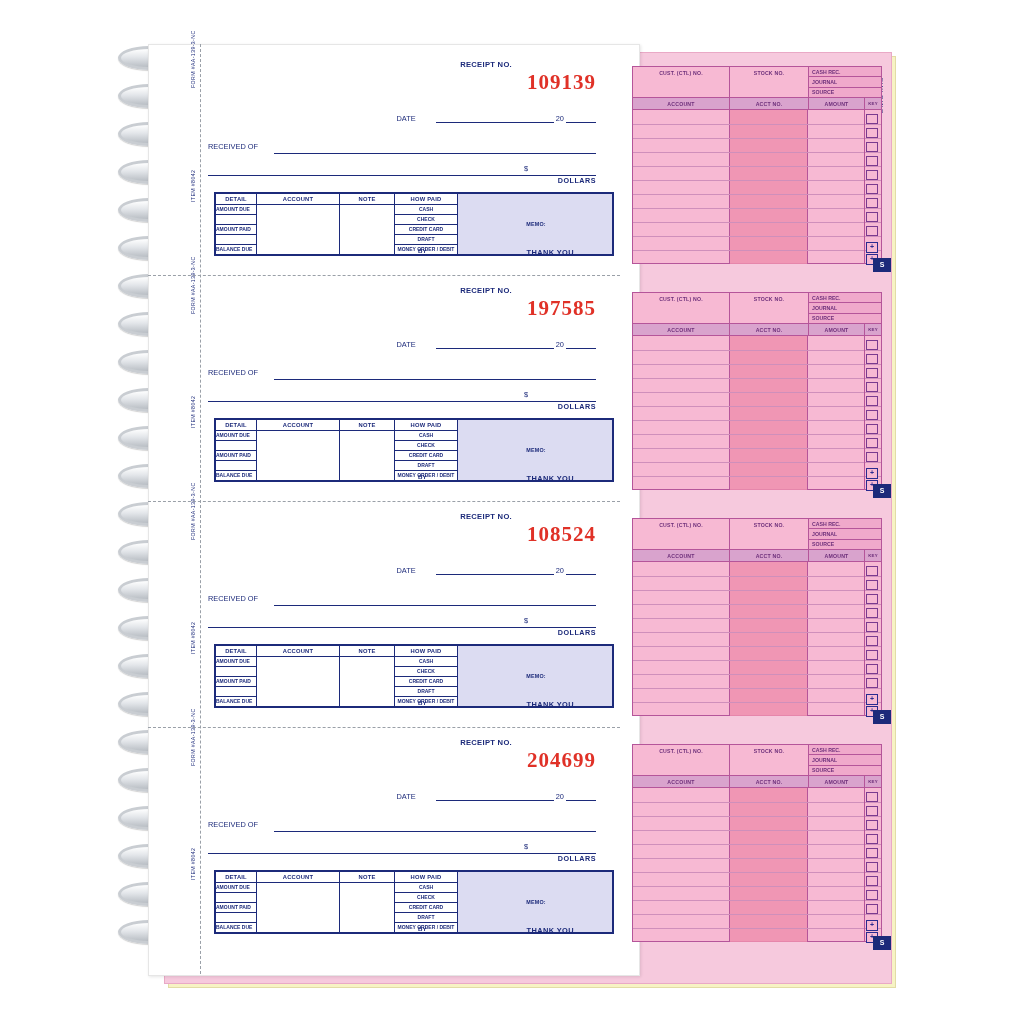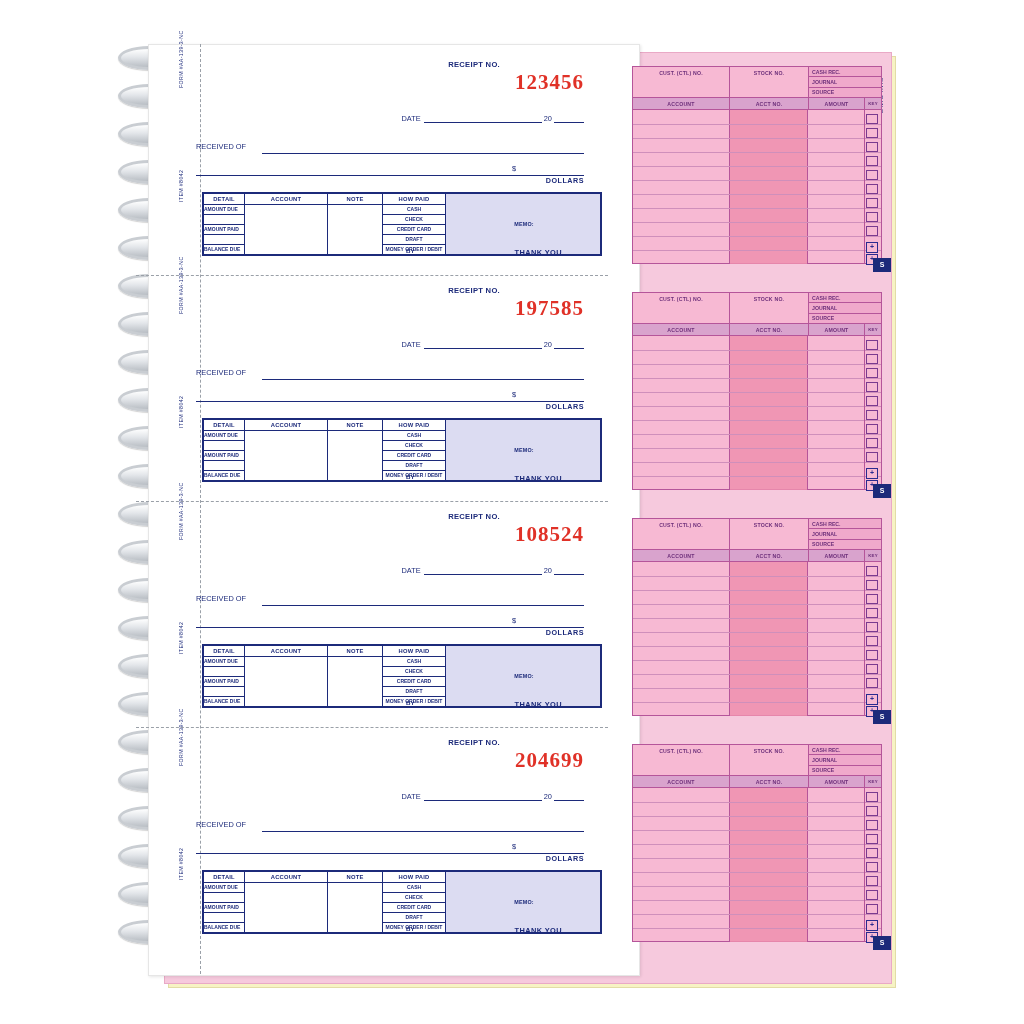--- a/index.html
+++ b/index.html
@@ -39,21 +39,21 @@
     background:#ffffff;border:1px solid #e6e6e6;
     box-shadow:1px 1px 3px rgba(0,0,0,.10);
   }
   .perf-left{
     position:absolute;left:200px;top:44px;width:0;height:930px;
     border-left:1px dashed #9aa0a8;
   }
 
   
   .receipt{
-    position:absolute;left:188px;width:420px;height:212px;
+    position:absolute;left:200px;width:420px;height:212px;
     color:#1c2a7a;
   }
   .receipt .perf-bottom{
     position:absolute;left:-52px;right:-0px;bottom:-12px;height:0;
     border-top:1px dashed #9aa0a8;
   }
   .side-text{
     position:absolute;left:-10px;top:36px;
     transform:rotate(-90deg);transform-origin:left top;
     font-size:5.2px;letter-spacing:.4px;color:#1c2a7a;white-space:nowrap;
@@ -64,21 +64,21 @@
     font-size:5.2px;letter-spacing:.4px;color:#1c2a7a;white-space:nowrap;
   }
   .rcpt-label{
     position:absolute;right:108px;top:8px;font-size:7.6px;font-weight:bold;letter-spacing:.3px;
   }
   .rcpt-num{
     position:absolute;right:24px;top:18px;font-size:21px;font-weight:bold;color:#e03127;
     letter-spacing:1px;font-family:"Liberation Serif", serif;
   }
   .date-row{position:absolute;right:24px;top:62px;font-size:7.4px;}
-  .date-row .lbl{margin-right:3px;}
+  .date-row .lbl{margin-right:20px;}
   .ln{display:inline-block;border-bottom:1px solid #1c2a7a;vertical-align:bottom;}
   .recv-row{position:absolute;left:8px;right:24px;top:90px;font-size:7.4px;}
   .recv-line{position:absolute;left:66px;right:0;top:11px;border-bottom:1px solid #1c2a7a;}
   .dollar-row{position:absolute;left:8px;right:24px;top:112px;font-size:7.4px;}
   .dollar-line{position:absolute;left:0px;right:0;top:11px;border-bottom:1px solid #1c2a7a;}
   .dollar-sym{position:absolute;left:316px;top:0px;font-size:7.4px;}
   .dollars-word{position:absolute;right:24px;top:124px;font-size:7.2px;font-weight:bold;letter-spacing:.5px;}
 
   
   .tbl{position:absolute;left:14px;top:140px;width:398px;border:1px solid #1c2a7a;}
@@ -209,21 +209,21 @@
   <div class="sheet-white"></div>
   <div class="perf-left"></div>
 
   <div class="edge-text">BUILDING</div>
 
   <div id="receipts-host">
       <div class="receipt" style="top: 52px;">
         <div class="side-text">FORM #AA-139-3-NC</div>
         <div class="side-text2">ITEM #8042</div>
         <div class="rcpt-label">RECEIPT NO.</div>
-        <div class="rcpt-num">123456</div>
+        <div class="rcpt-num">109139</div>
         <div class="date-row"><span class="lbl">DATE</span><span class="ln" style="width:118px;"></span><span> 20 </span><span class="ln" style="width:30px;"></span></div>
         <div class="recv-row"><span>RECEIVED OF</span><span class="recv-line"></span></div>
         <div class="dollar-row">
           <span class="dollar-sym">$</span>
           <span class="dollar-line"></span>
         </div>
         <div class="dollars-word">DOLLARS</div>
         <div class="tbl">
           <table>
             <tbody>

